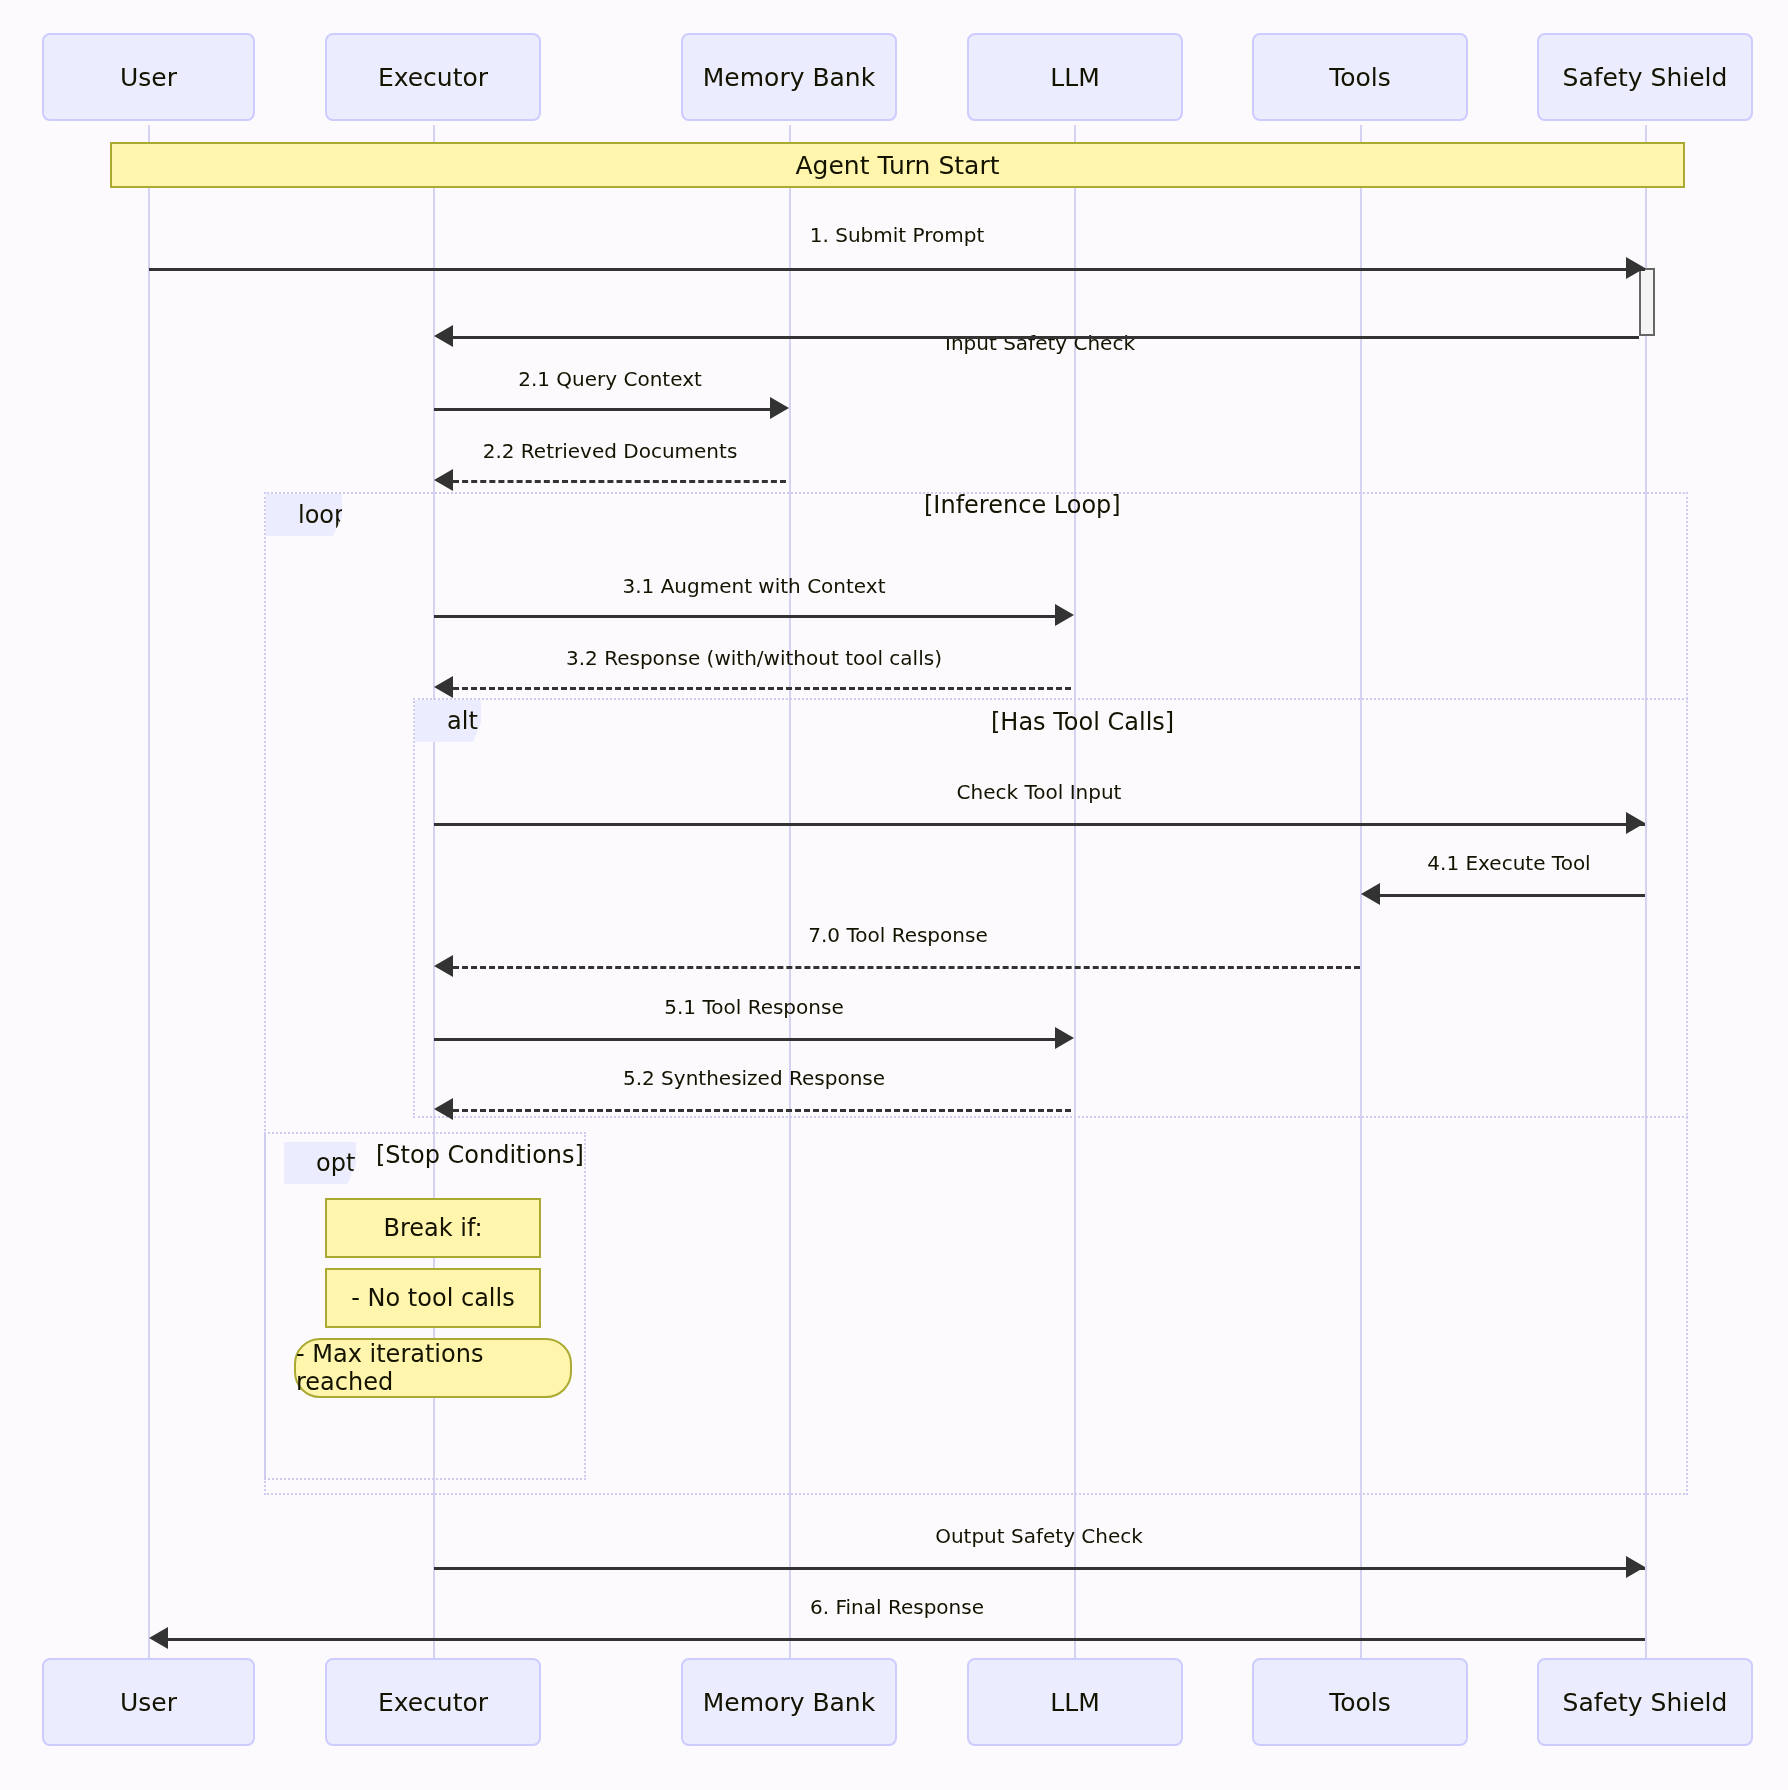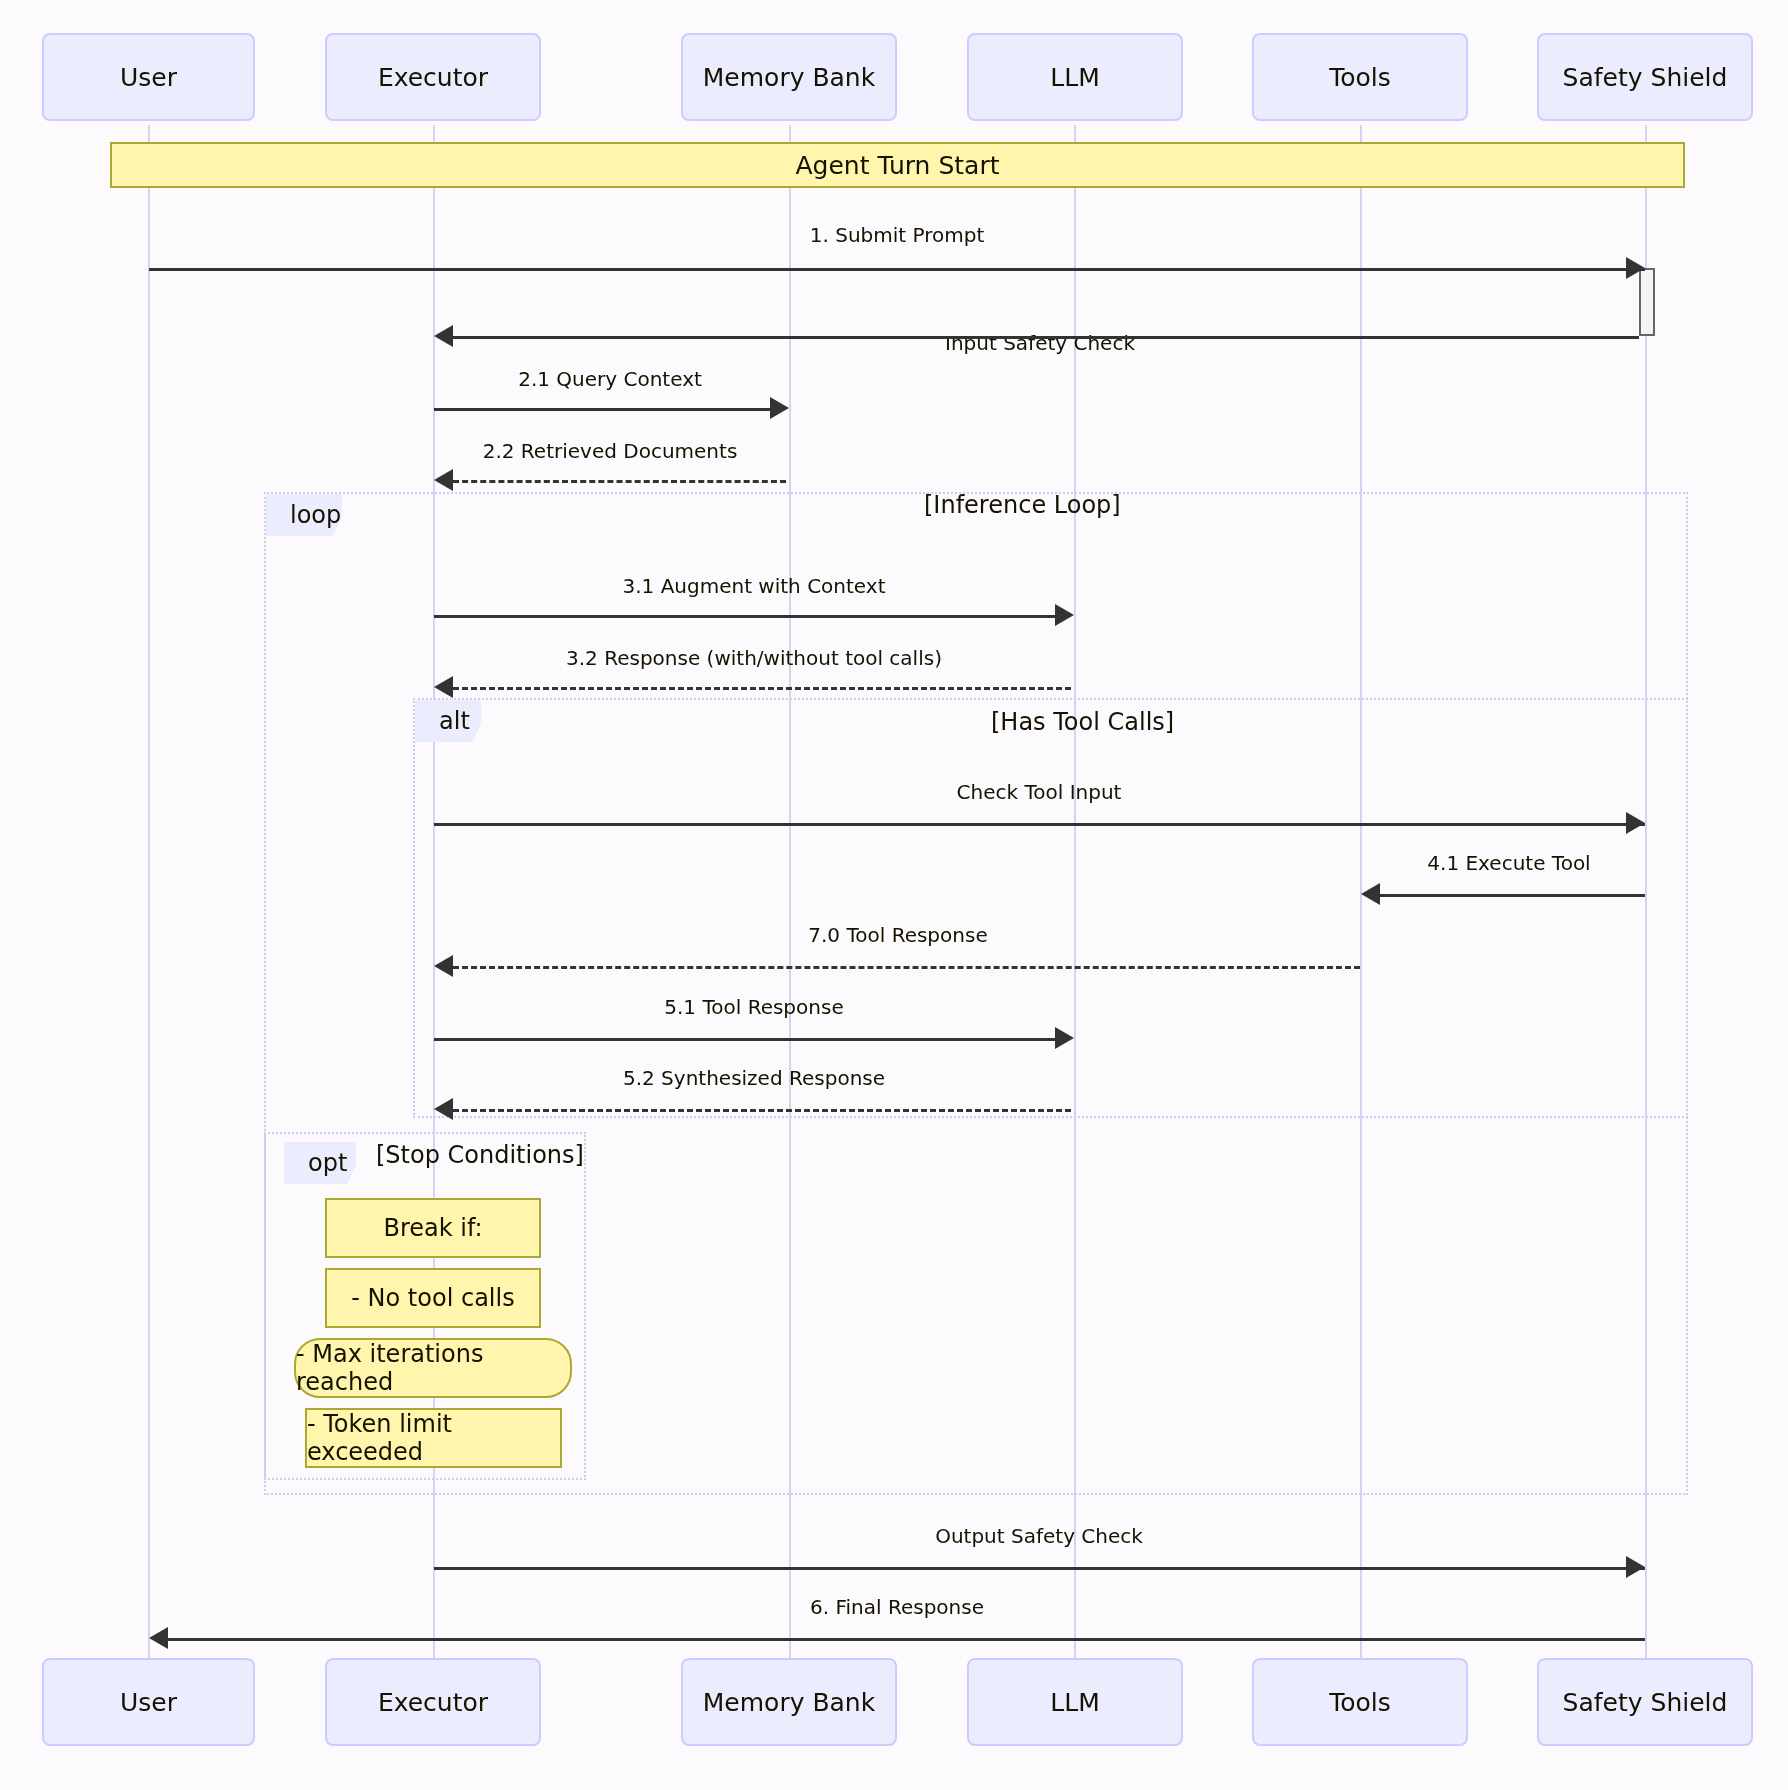--- a/index.html
+++ b/index.html
@@ -51,21 +51,21 @@
     border:2px dotted #cfcaf0;
     box-sizing:border-box;
     background:transparent;
   }
   .frag-label{
     position:absolute;
     background:#ececff;
     border:0;
     font-size:24px;color:#131300;
     display:flex;align-items:center;
-    padding-left:24px;
+    padding-left:32px;
     box-sizing:border-box;
     height:42px;
     -webkit-clip-path:polygon(0 0,100% 0,100% 55%,88% 100%,0 100%);
     clip-path:polygon(0 0,100% 0,100% 55%,88% 100%,0 100%);
   }
   .frag-title{
     position:absolute;
     font-size:24px;color:#131300;
     white-space:nowrap;
   }
@@ -242,23 +242,20 @@
 
   <div class="note" style="left:325px;top:1198px;width:216px;height:60px;">
     <span>Break if:</span>
   </div>
   <div class="note" style="left:325px;top:1268px;width:216px;height:60px;">
     <span>- No tool calls</span>
   </div>
   <div class="note" style="left:294px;top:1338px;width:278px;height:60px;border-radius:26px;">
     <span>- Max iterations reached</span>
   </div>
-  <div class="note" style="left:305px;top:1408px;width:257px;height:60px;">
-    <span>- Token limit exceeded</span>
-  </div>
 
   <div class="participant" style="left:42px;top:1658px;width:213px;">
     <span>User</span>
   </div>
   <div class="participant" style="left:325px;top:1658px;width:216px;">
     <span>Executor</span>
   </div>
   <div class="participant" style="left:681px;top:1658px;width:216px;">
     <span>Memory Bank</span>
   </div>

